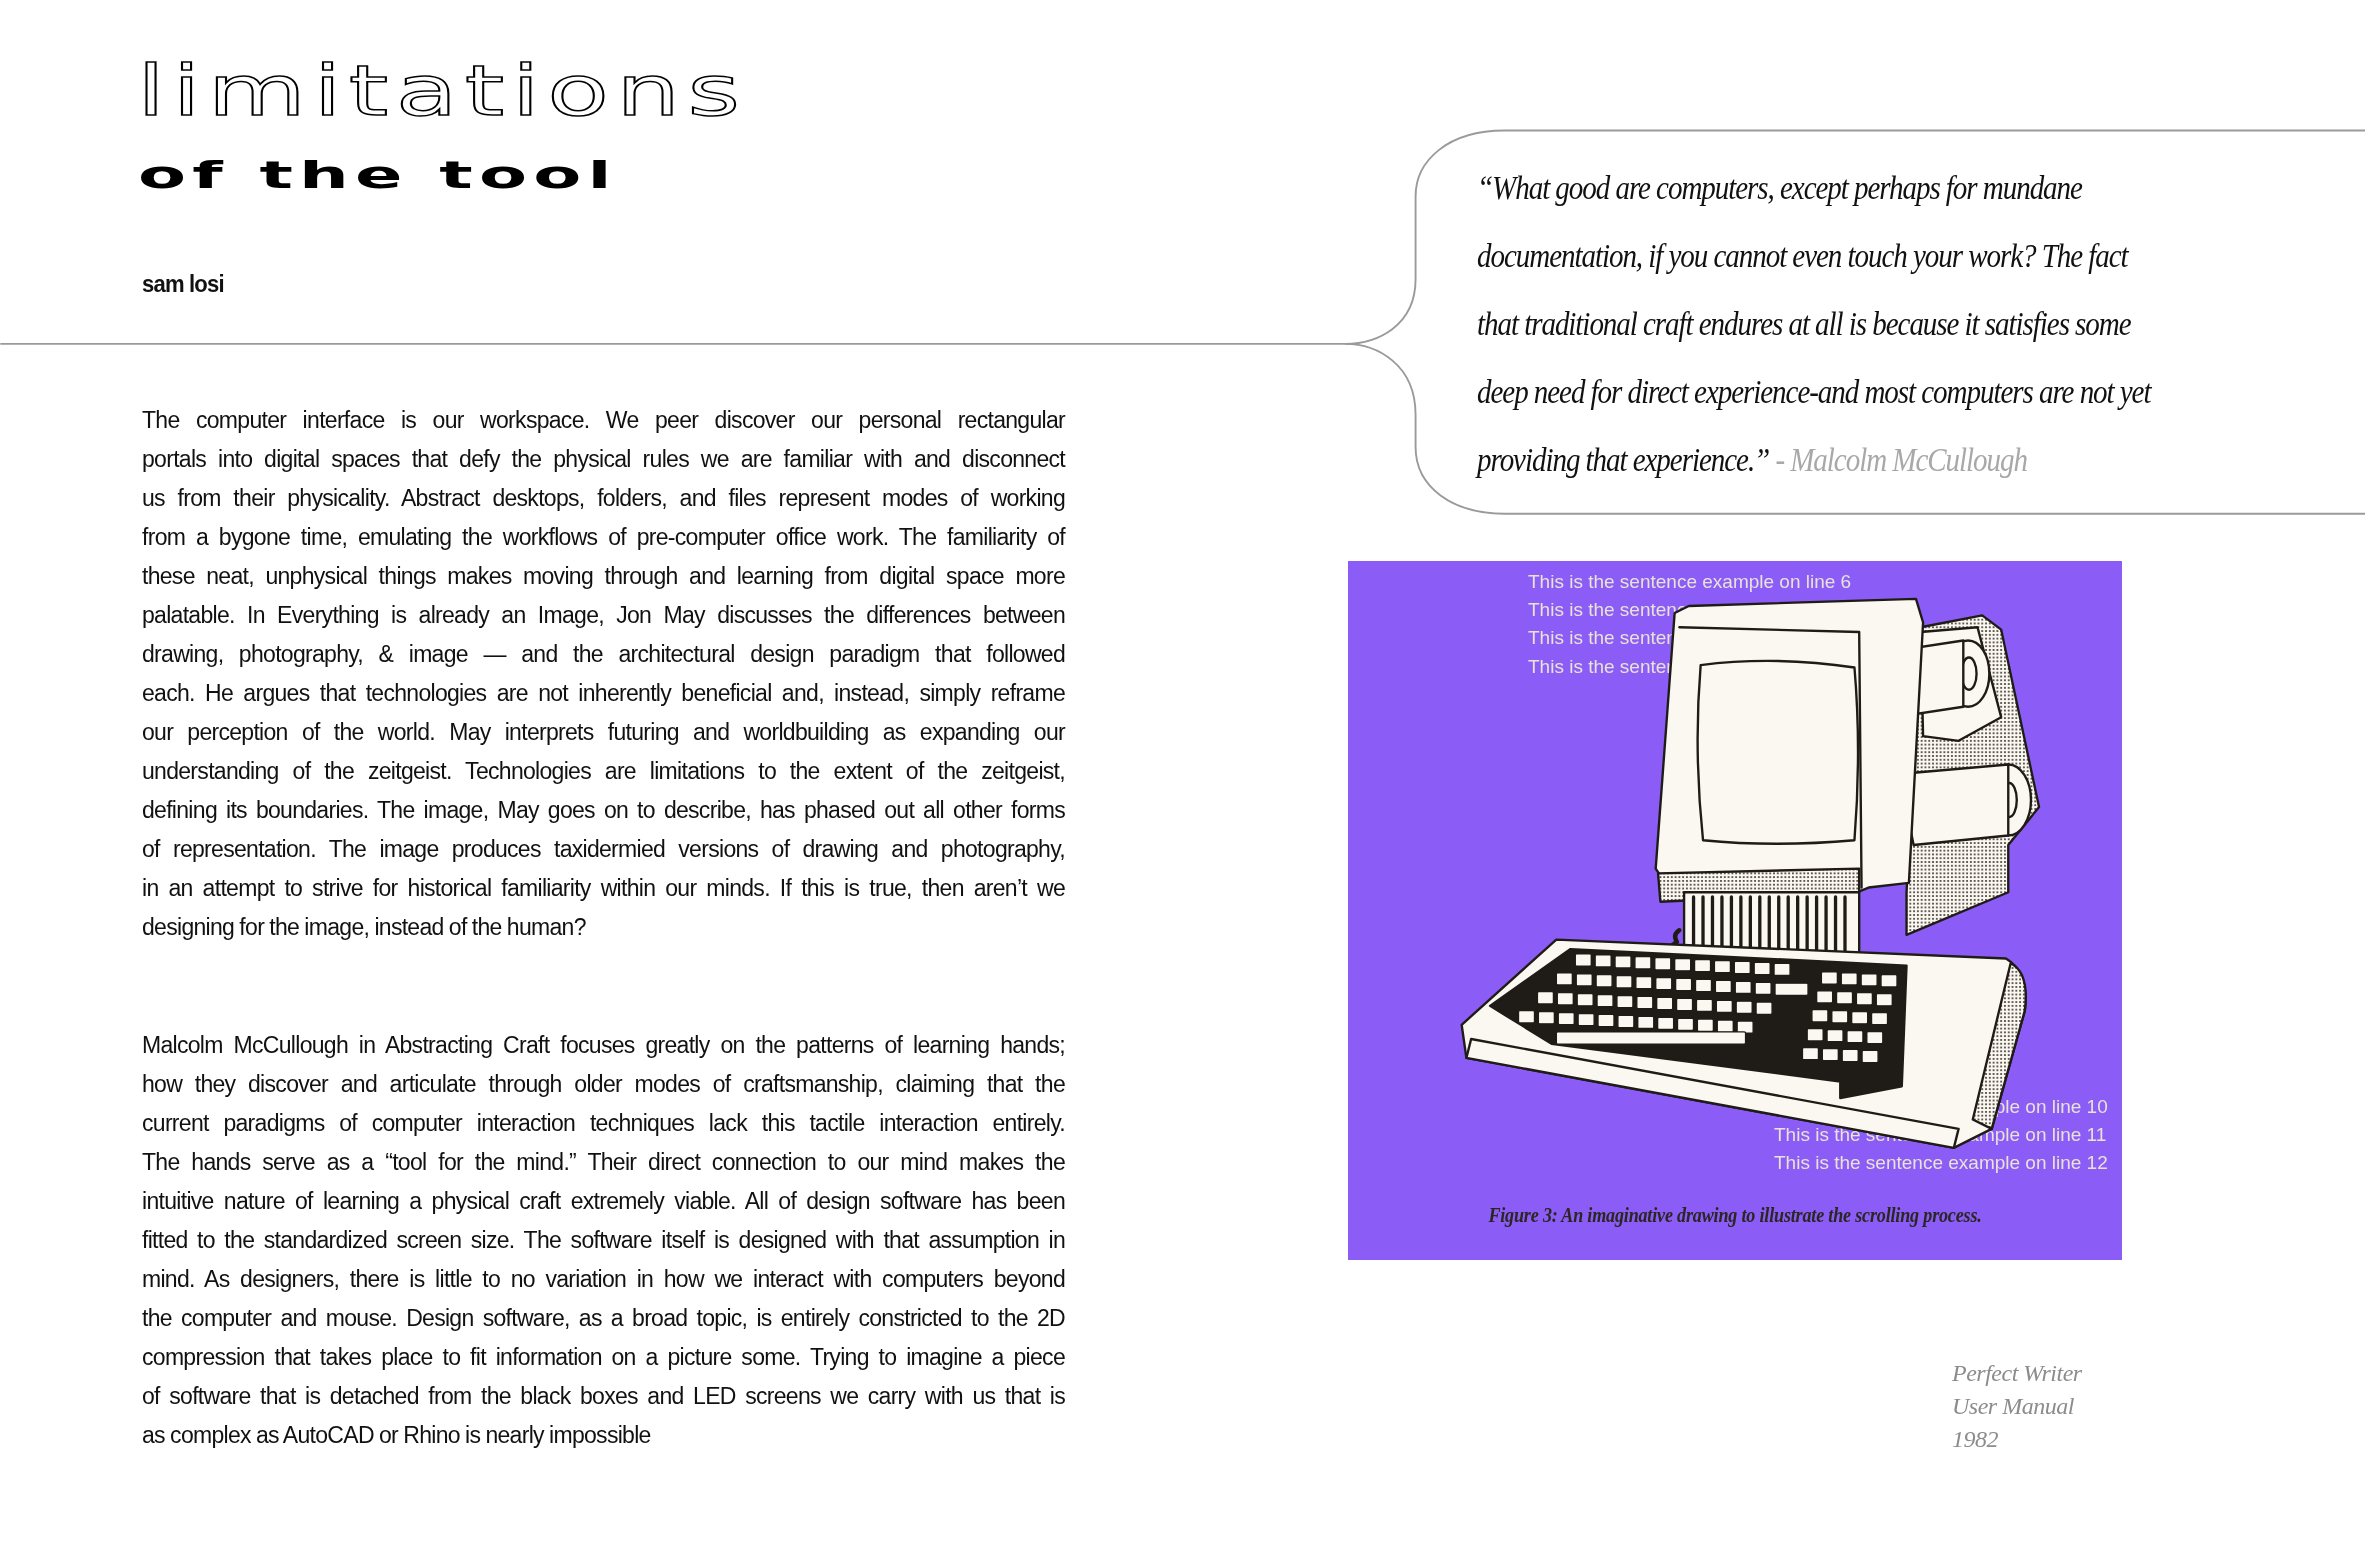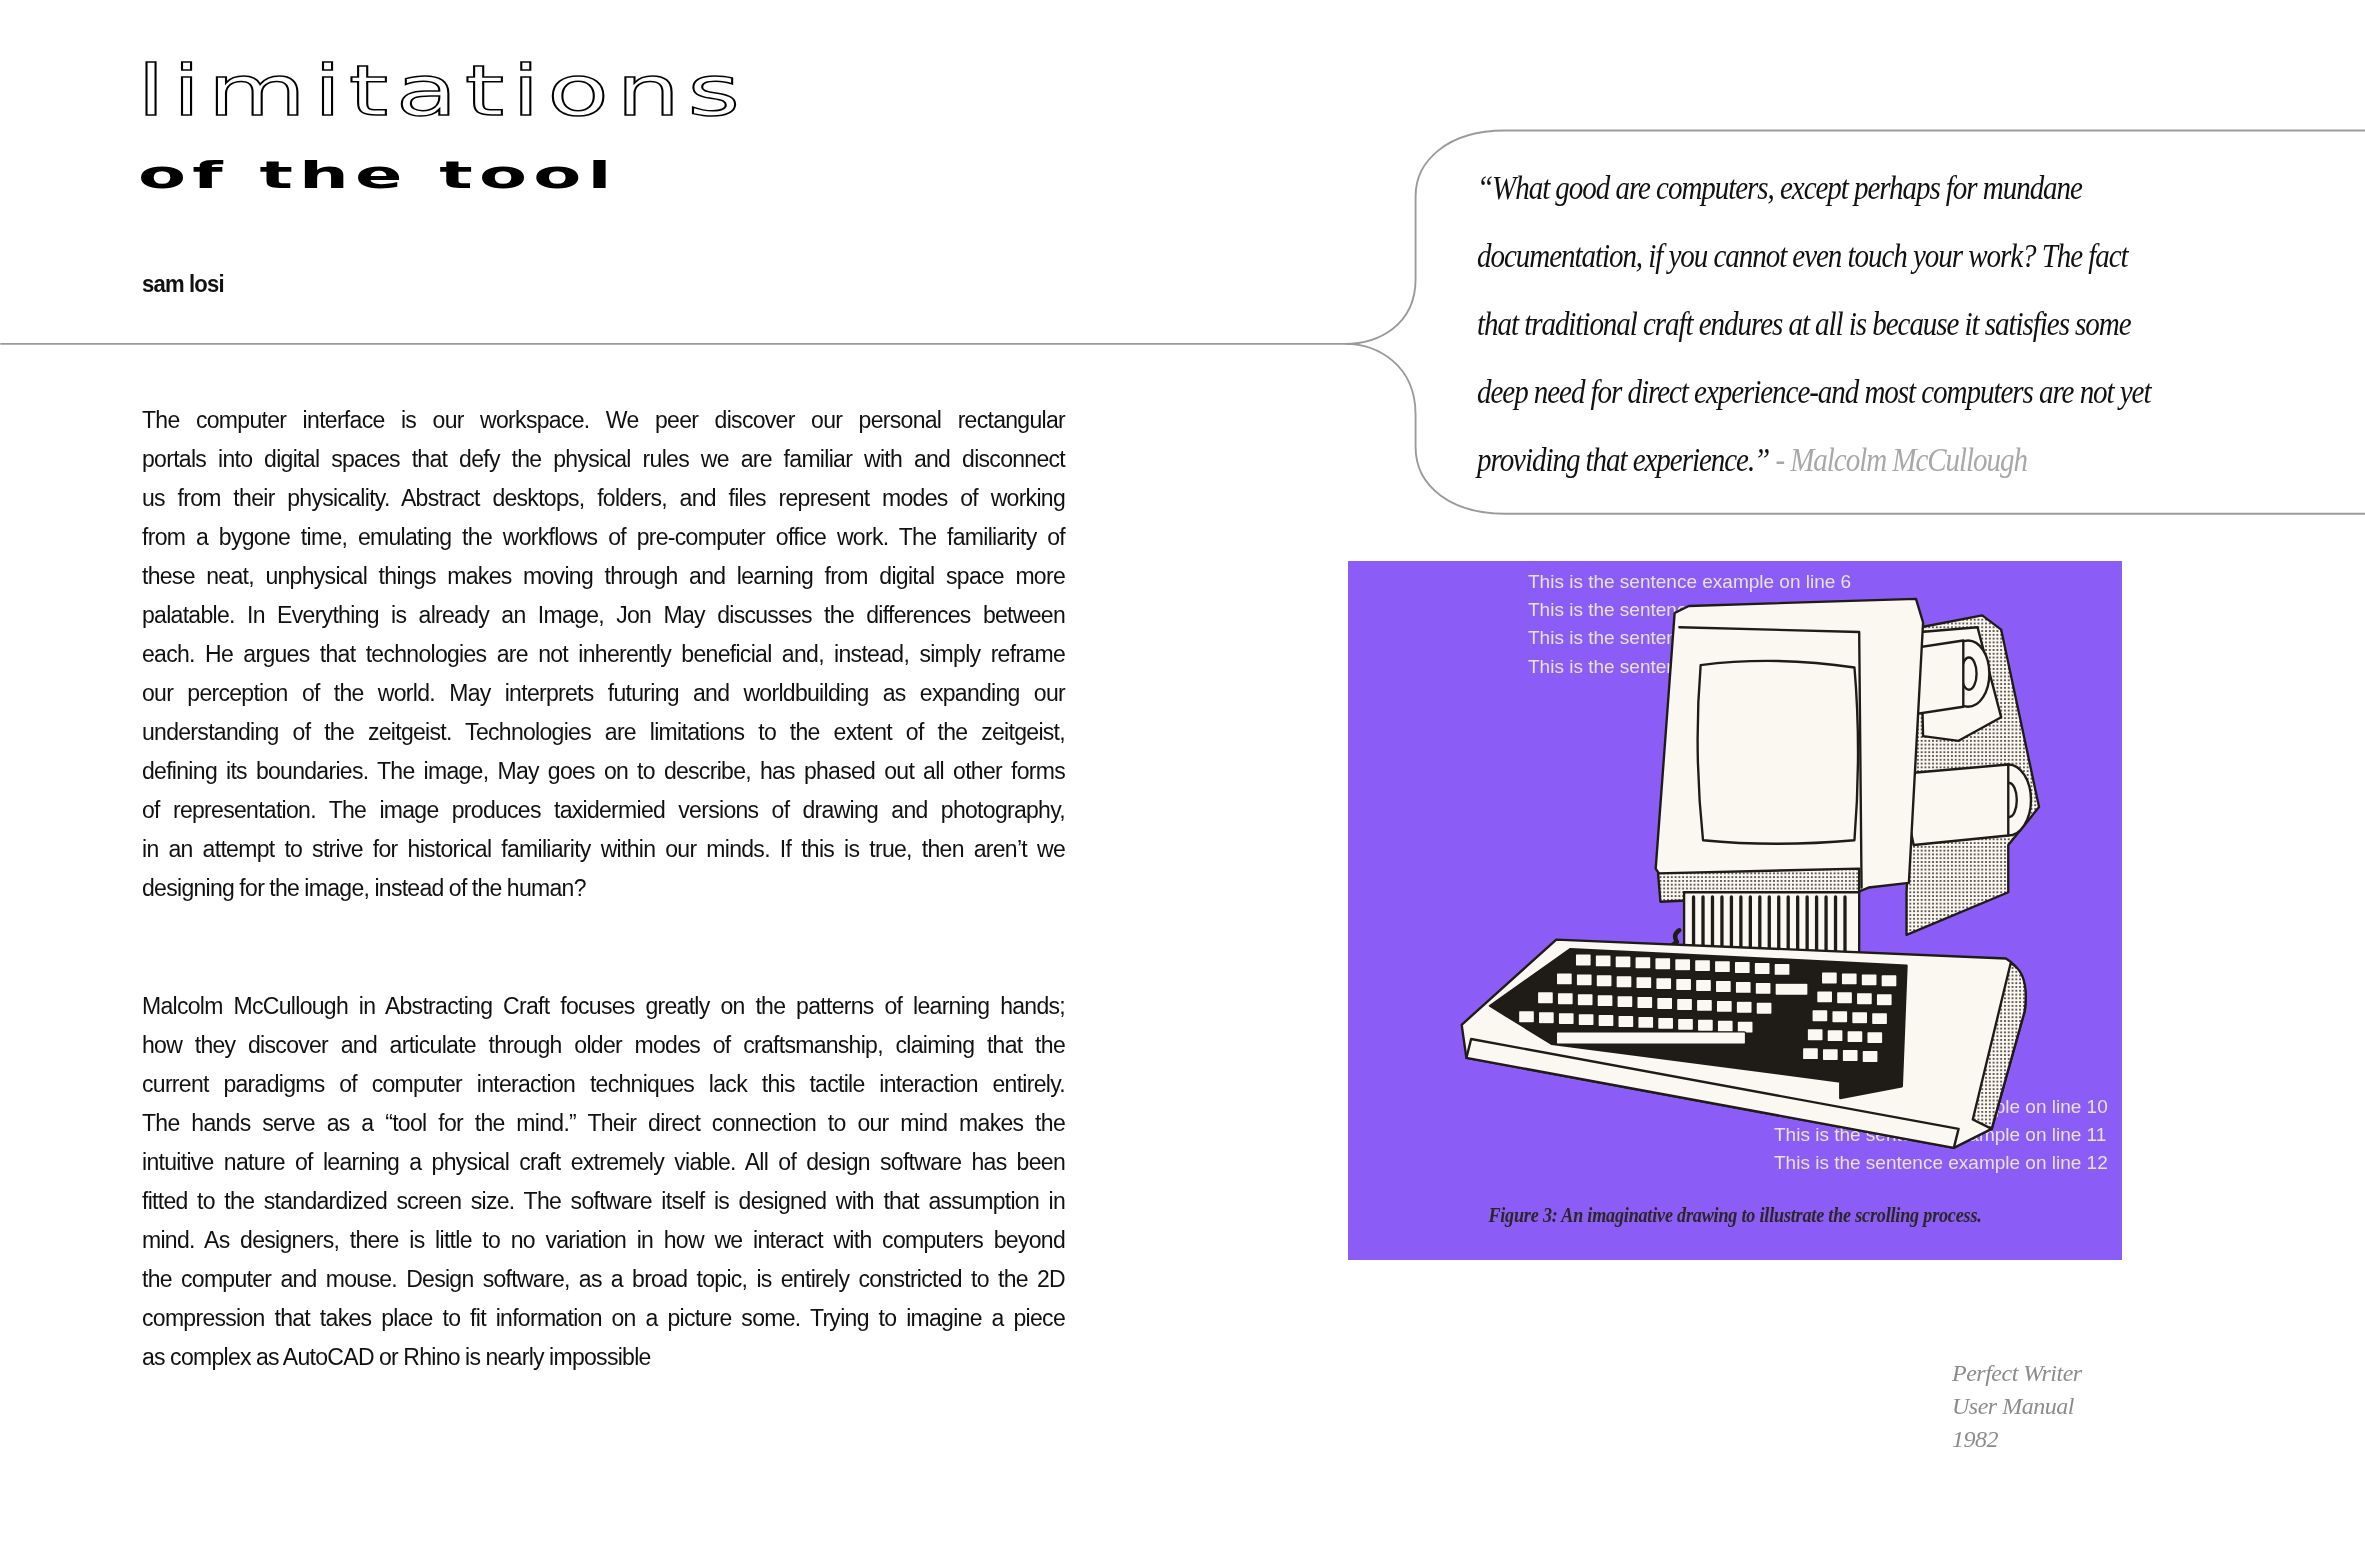--- a/index.html
+++ b/index.html
@@ -124,39 +124,41 @@
 </svg>
 
 <div class="abs body-col">
   <div>
     <div class="line">The computer interface is our workspace. We peer discover our personal rectangular</div>
     <div class="line">portals into digital spaces that defy the physical rules we are familiar with and disconnect</div>
     <div class="line">us from their physicality. Abstract desktops, folders, and files represent modes of working</div>
     <div class="line">from a bygone time, emulating the workflows of pre-computer office work. The familiarity of</div>
     <div class="line">these neat, unphysical things makes moving through and learning from digital space more</div>
     <div class="line">palatable. In Everything is already an Image, Jon May discusses the differences between</div>
+    <div class="line">drawing, photography, &amp; image — and the architectural design paradigm that followed</div>
     <div class="line">each. He argues that technologies are not inherently beneficial and, instead, simply reframe</div>
     <div class="line">our perception of the world. May interprets futuring and worldbuilding as expanding our</div>
     <div class="line">understanding of the zeitgeist. Technologies are limitations to the extent of the zeitgeist,</div>
     <div class="line">defining its boundaries. The image, May goes on to describe, has phased out all other forms</div>
     <div class="line">of representation. The image produces taxidermied versions of drawing and photography,</div>
     <div class="line">in an attempt to strive for historical familiarity within our minds. If this is true, then aren’t we</div>
     <div class="line last">designing for the image, instead of the human?</div>
   </div>
   <div class="para-gap"></div>
   <div>
     <div class="line">Malcolm McCullough in Abstracting Craft focuses greatly on the patterns of learning hands;</div>
     <div class="line">how they discover and articulate through older modes of craftsmanship, claiming that the</div>
     <div class="line">current paradigms of computer interaction techniques lack this tactile interaction entirely.</div>
     <div class="line">The hands serve as a “tool for the mind.” Their direct connection to our mind makes the</div>
     <div class="line">intuitive nature of learning a physical craft extremely viable. All of design software has been</div>
     <div class="line">fitted to the standardized screen size. The software itself is designed with that assumption in</div>
     <div class="line">mind. As designers, there is little to no variation in how we interact with computers beyond</div>
     <div class="line">the computer and mouse. Design software, as a broad topic, is entirely constricted to the 2D</div>
     <div class="line">compression that takes place to fit information on a picture some. Trying to imagine a piece</div>
+    <div class="line">of software that is detached from the black boxes and LED screens we carry with us that is</div>
     <div class="line last">as complex as AutoCAD or Rhino is nearly impossible</div>
   </div>
 </div>
 
 <div class="abs quote">
   <div class="qline">“What good are computers, except perhaps for mundane</div>
   <div class="qline">documentation, if you cannot even touch your work? The fact</div>
   <div class="qline">that traditional craft endures at all is because it satisfies some</div>
   <div class="qline">deep need for direct experience-and most computers are not yet</div>
   <div class="qline"><span>providing that experience.”</span><span class="qattr"> - Malcolm McCullough</span></div>

